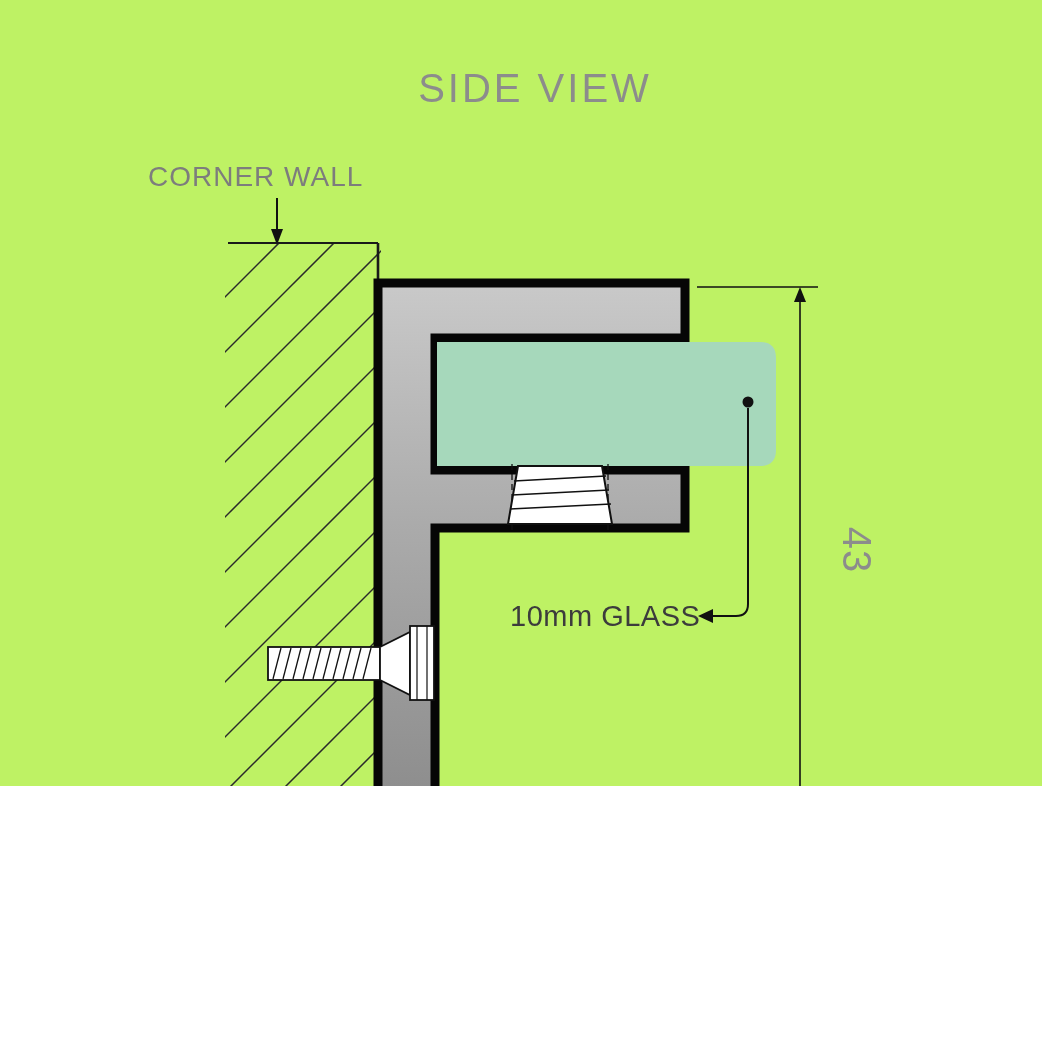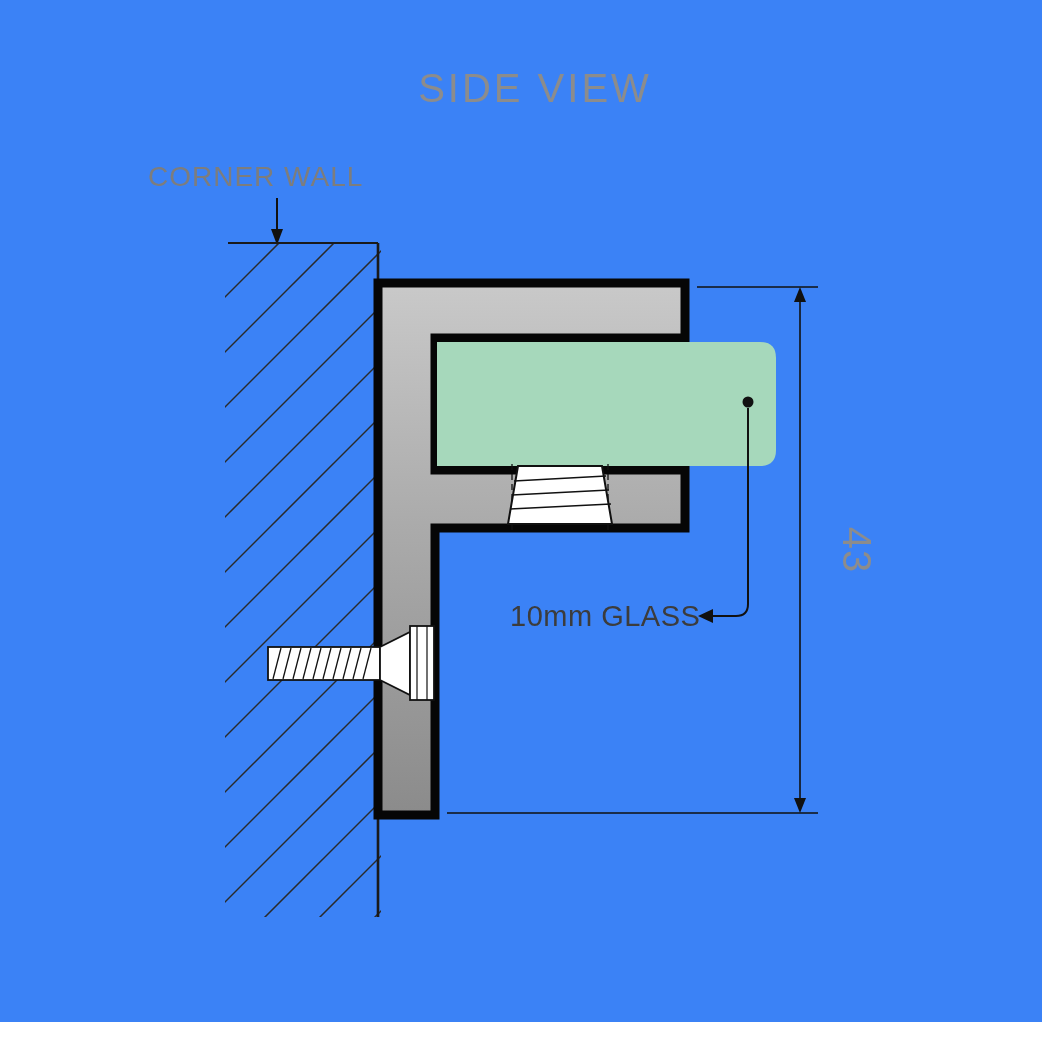--- a/index.html
+++ b/index.html
@@ -1,16 +1,16 @@
 <!DOCTYPE html>
 <html><head>
 <meta charset="utf-8">
 <style>
   html,body{margin:0;padding:0;background:#ffffff;}
-  .stage{position:relative;width:1042px;height:1022px;background:#3b82f6;overflow:hidden;}
+  .stage{position:relative;width:1042px;height:786px;background:#bef264;overflow:hidden;}
   svg{display:block;}
   text{font-family:"Liberation Sans", sans-serif;}
   .title-text{font-size:40px;letter-spacing:3px;}
   .wall-text{font-size:28px;letter-spacing:1px;}
   .glass-text{font-size:29px;letter-spacing:0.5px;}
   .dim-text{font-size:40px;letter-spacing:1px;}
 </style>
 </head>
 <body>
 

